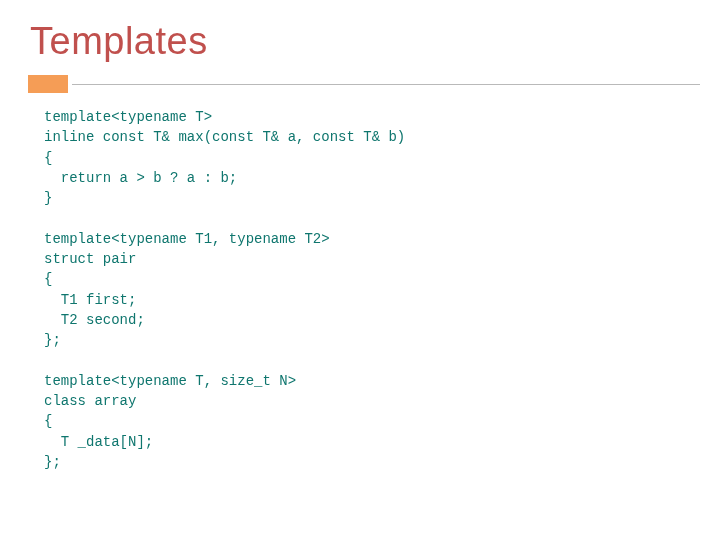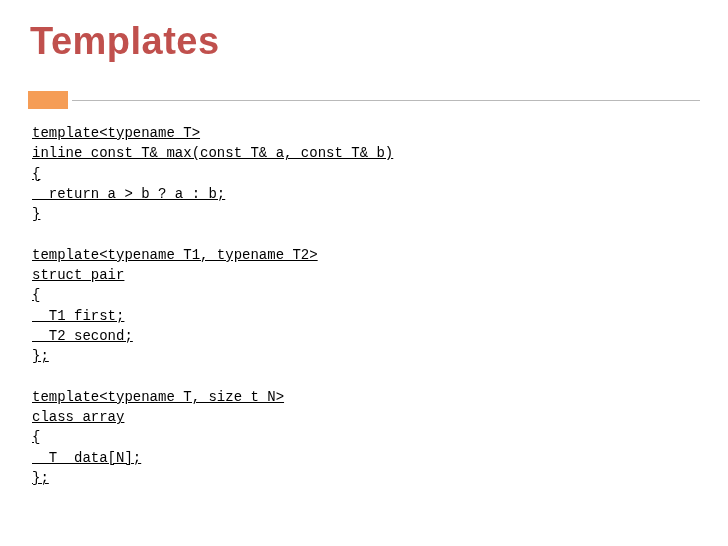--- a/index.html
+++ b/index.html
@@ -15,23 +15,23 @@
       overflow: hidden;
     }
     .slide {
       width: 100%;
       height: 100%;
       padding: 20px 28px;
       position: relative;
     }
     .title {
       font-size: 38px;
-      font-weight: bold;
+      font-weight: normal;
       color: #c0504d;
-      margin-bottom: 28px;
+      margin-bottom: 12px;
       margin-left: 2px;
       letter-spacing: 0.5px;
     }
     .divider-row {
       display: flex;
       align-items: center;
       margin-bottom: 14px;
       width: 100%;
     }
     .orange-block {
@@ -43,24 +43,23 @@
     .line {
       height: 1px;
       background: #b9b9b9;
       flex: 1;
       margin-left: 4px;
     }
     .code-block {
       font-family: "Courier New", Courier, monospace;
       font-size: 14px;
       line-height: 1.45;
-      color: #000000;
-      margin-left: 4px;
+      color: #0f766e;
+      margin-left: 16px;
       white-space: pre;
-      text-decoration: underline;
     }
   </style>
 </head>
 <body>
 
 <div class="slide">
   <h1 class="title">Templates</h1>
   <div class="divider-row">
     <div class="orange-block"></div>
     <div class="line"></div>

